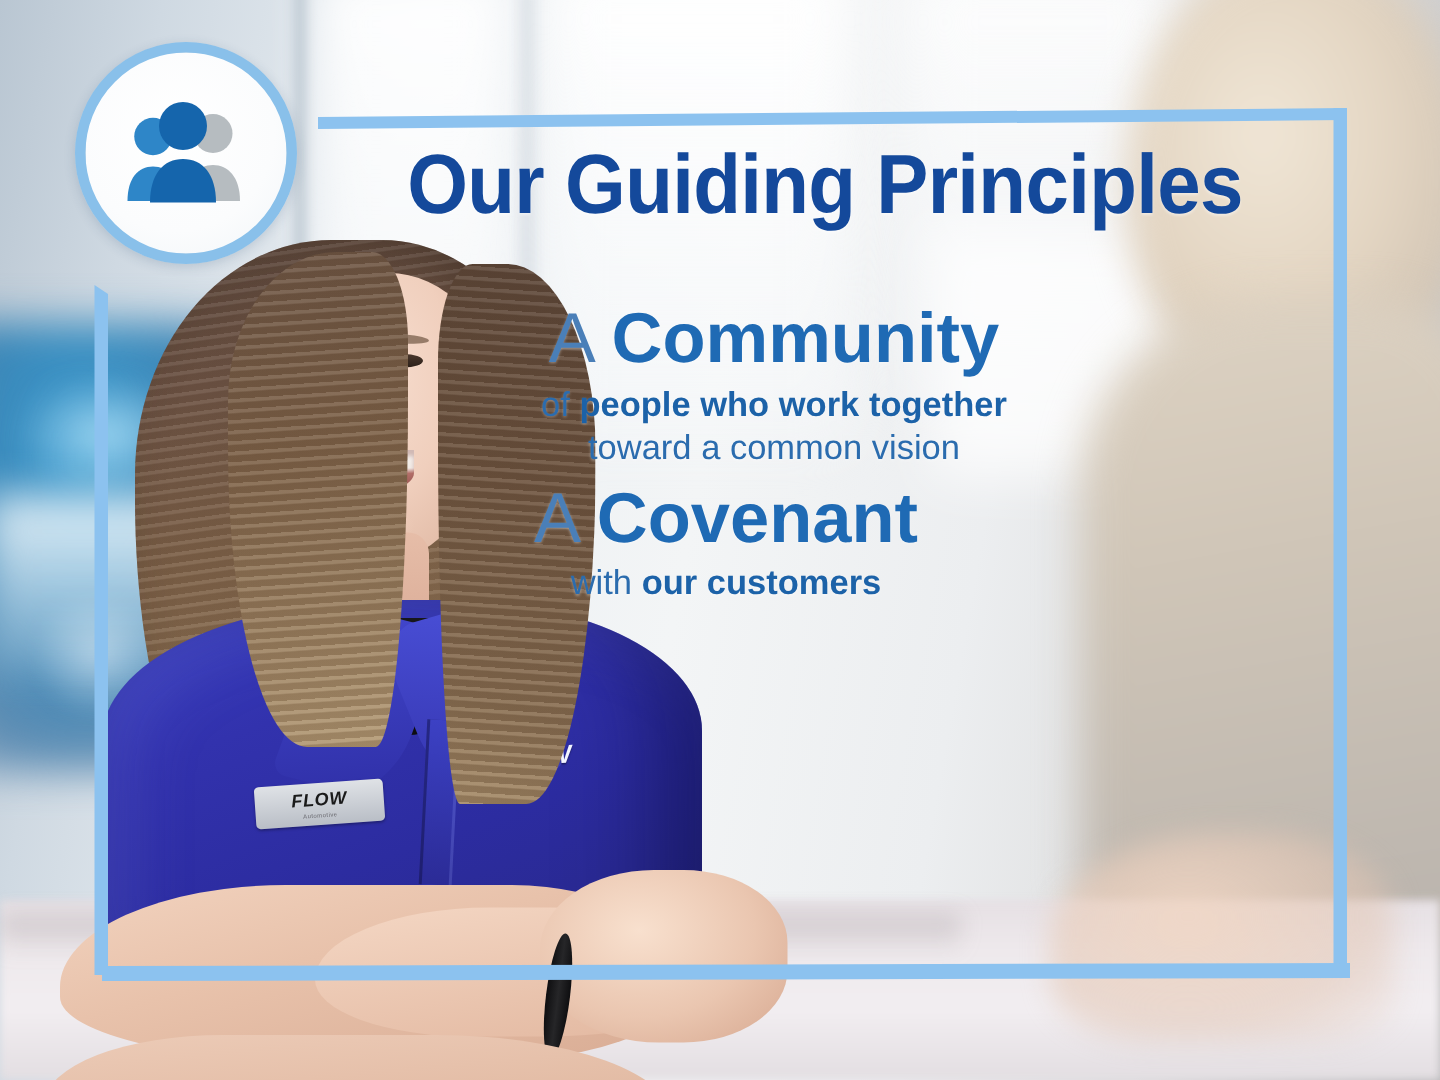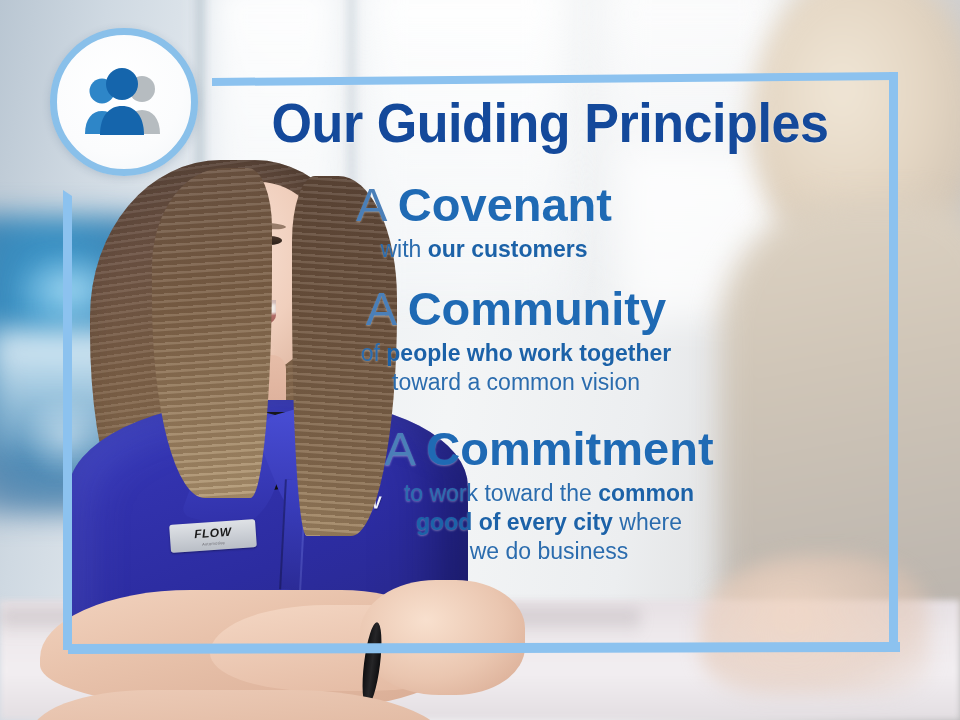--- a/index.html
+++ b/index.html
@@ -401,45 +401,35 @@
 
       <circle cx="46" cy="18" r="16" fill="#1565ac"></circle>
       <path d="M24 69 C24 50 33 40 46 40 C59 40 68 50 68 69 Z" fill="#1565ac"></path>
     </svg>
   </div>
 
   <div class="title">Our Guiding Principles</div>
 
   <div class="principles">
 
-    <div class="principle p1">
-      <div class="p-head">
-        <span class="lead">A </span><span class="key">Covenant</span>
-      </div>
-      <div class="p-sub">
-        <span>with </span><b>our customers</b>
-      </div>
-    </div>
-
     <div class="principle p2">
       <div class="p-head">
         <span class="lead">A </span><span class="key">Community</span>
       </div>
       <div class="p-sub">
         <span>of </span><b>people who work together</b><br>
         <span>toward a common vision</span>
       </div>
     </div>
 
-    <div class="principle p3">
+    <div class="principle p1">
       <div class="p-head">
-        <span class="lead">A </span><span class="key">Commitment</span>
+        <span class="lead">A </span><span class="key">Covenant</span>
       </div>
       <div class="p-sub">
-        <span>to work toward the </span><b>common</b><br>
-        <b>good of every city</b><span> where</span><br>
-        <span>we do business</span>
+        <span>with </span><b>our customers</b>
       </div>
     </div>
 
+
   </div>
 
 </div>
 
 </body></html>

